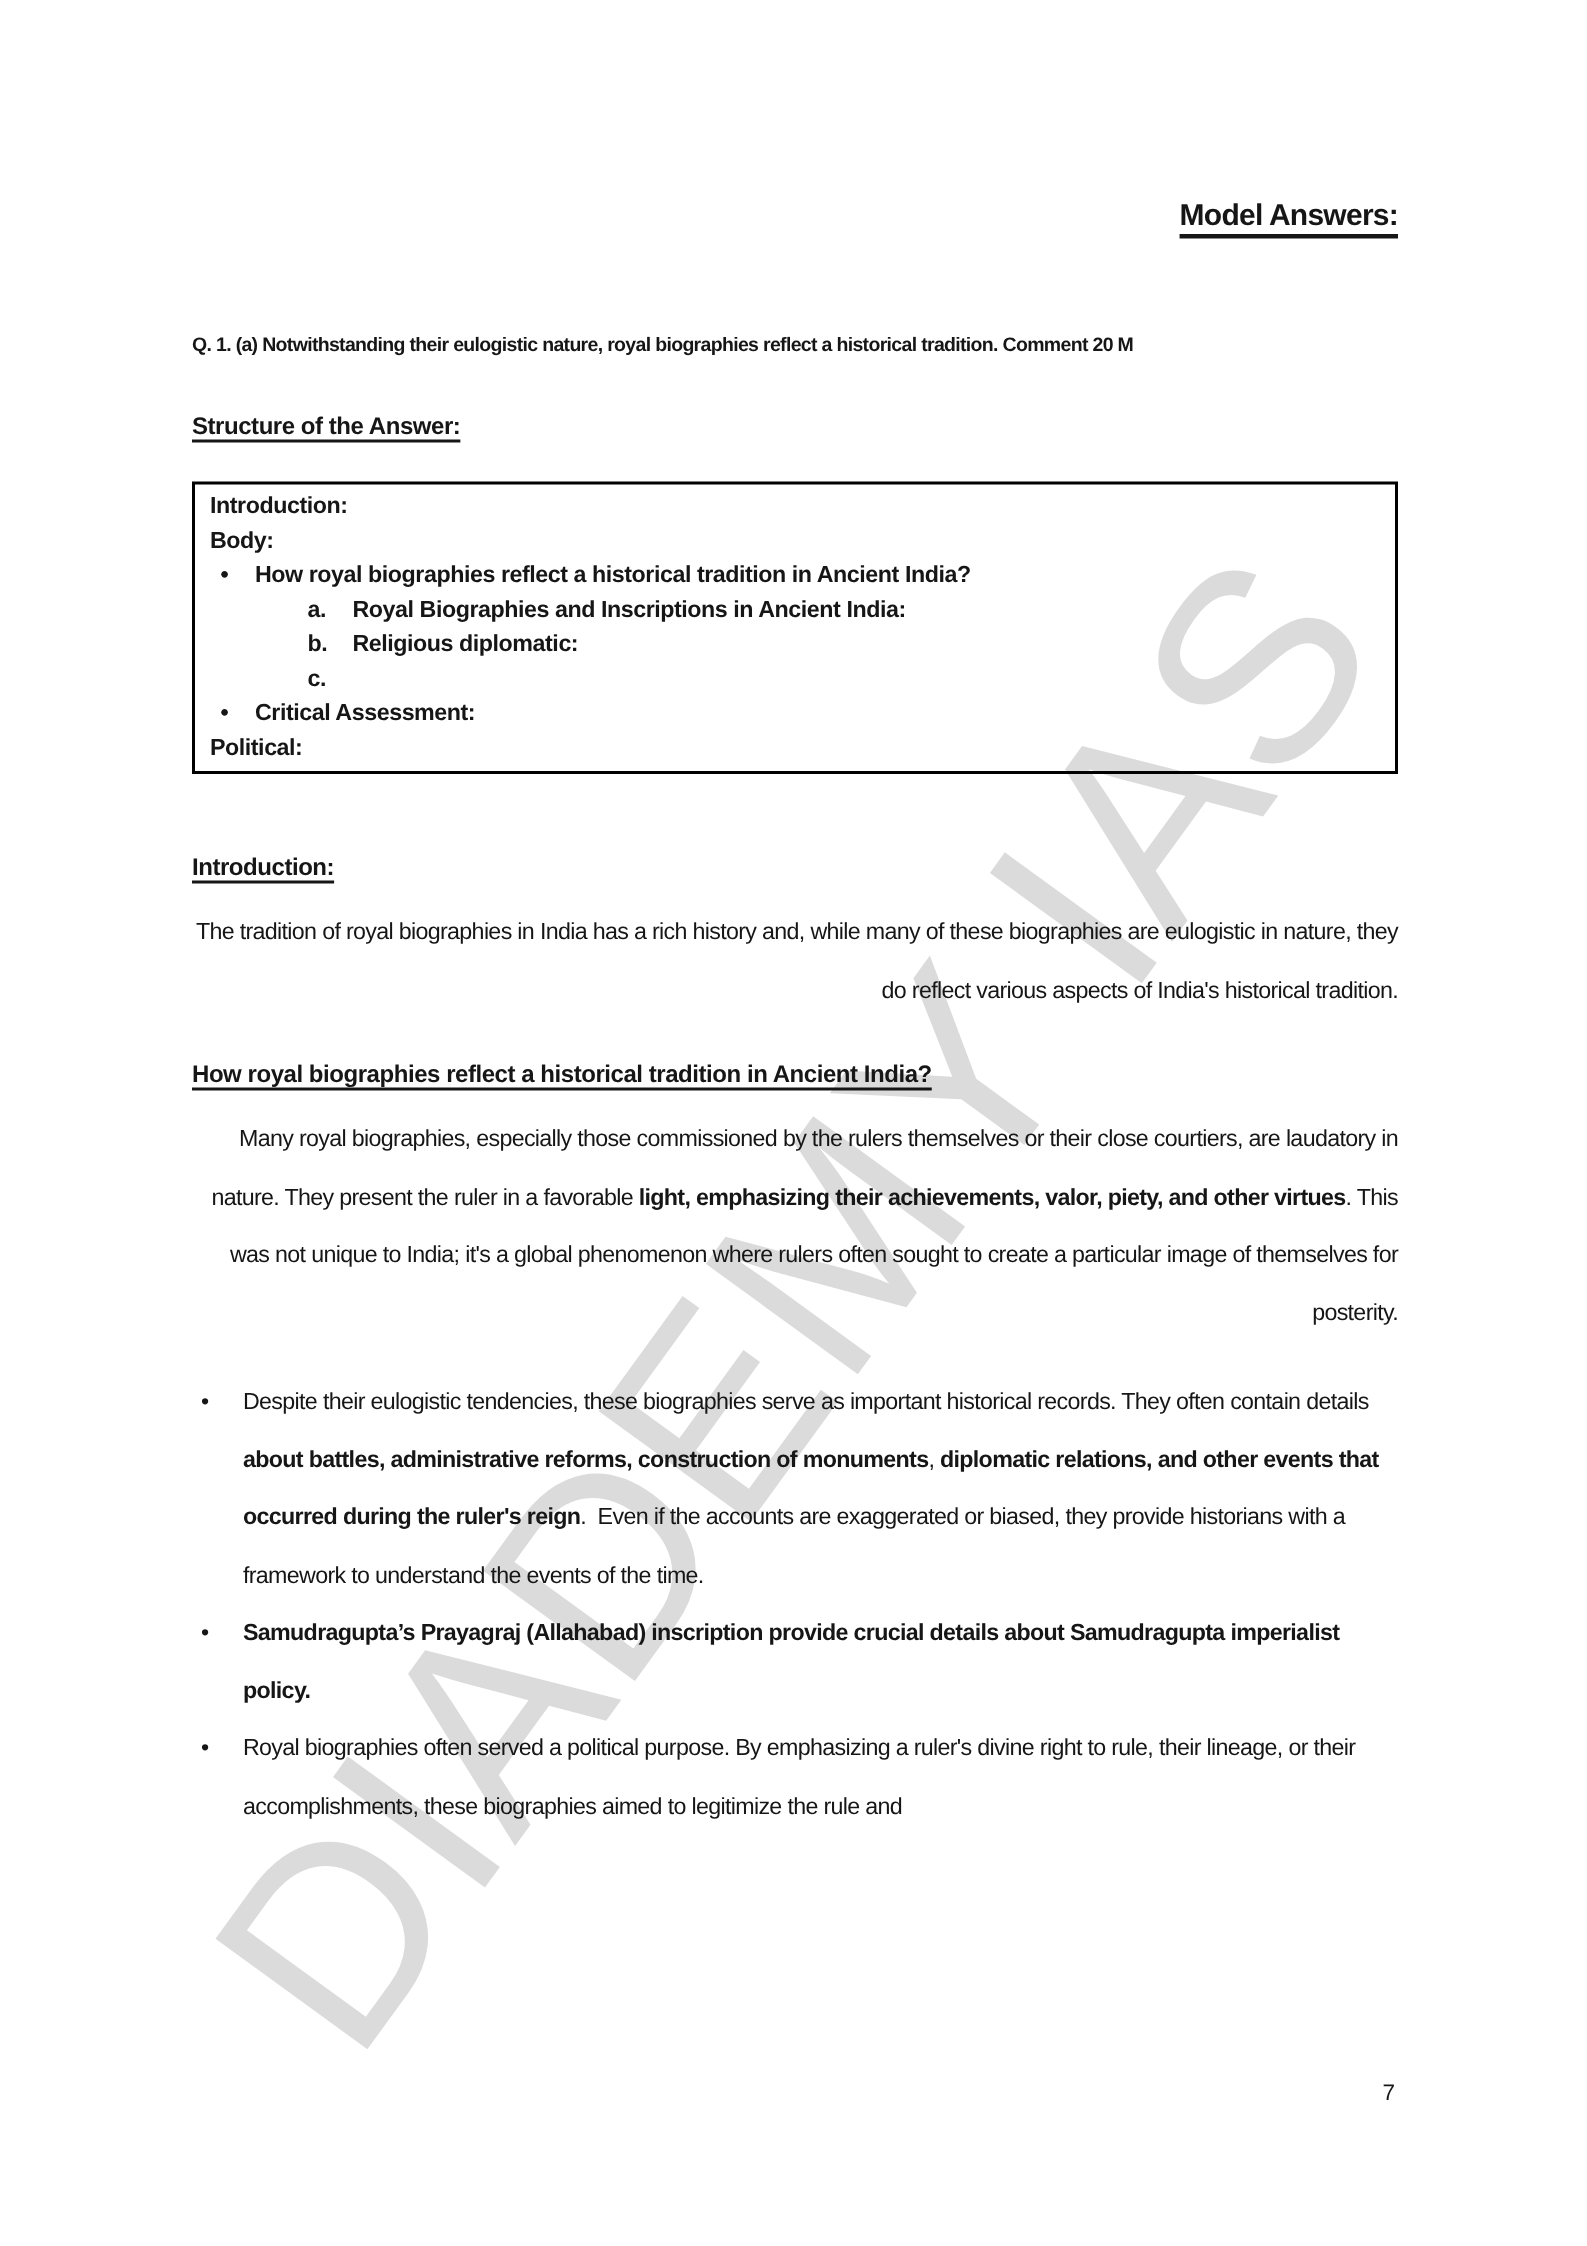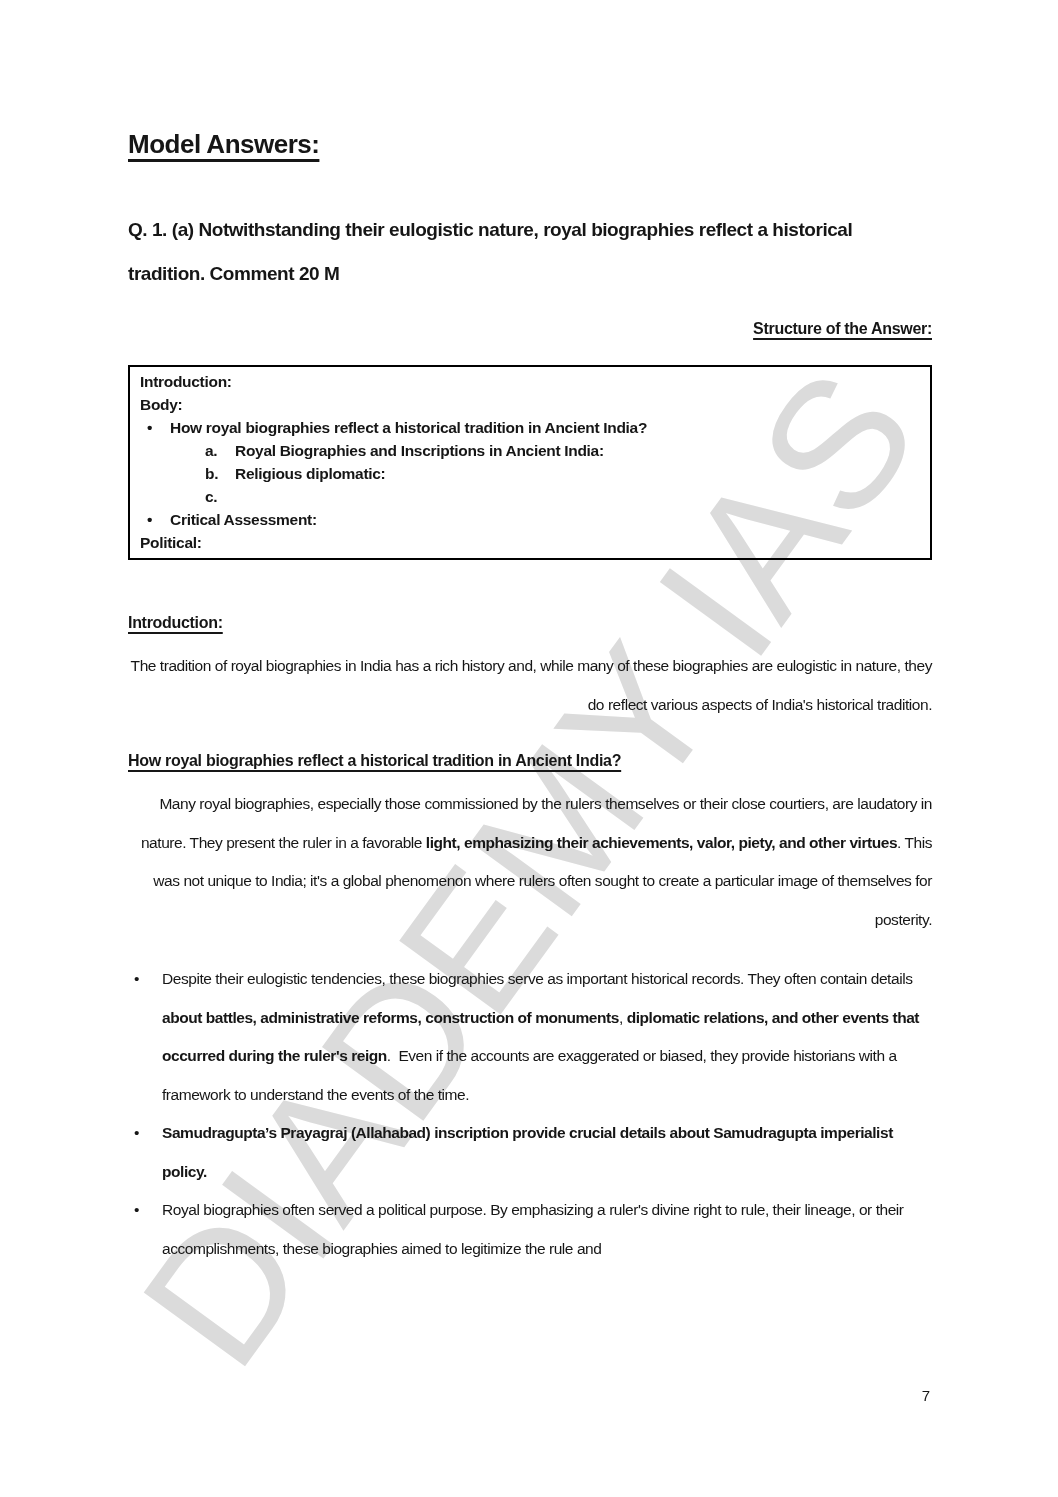--- a/index.html
+++ b/index.html
@@ -26,48 +26,48 @@
   }
   .content{
     position:absolute;inset:0;
     padding:0 126px 0 128px;
     z-index:1;
     box-sizing:border-box;
   }
   .title{
     margin:0;
     padding-top:126px;
-    text-align:left;
-    font-size:26px;
+    text-align:right;
+    font-size:20px;
     font-weight:700;
     line-height:36px;
     letter-spacing:-0.5px;
   }
   .title .u{
     text-decoration:underline;
     text-decoration-thickness:3px;
     text-underline-offset:6px;
   }
   .q-heading{
     margin:46px 0 0 0;
-    font-size:19px;
+    font-size:13px;
     font-weight:700;
     line-height:44px;
     letter-spacing:-0.45px;
   }
   .sub-heading{
     font-size:16px;
     font-weight:700;
     line-height:22px;
     letter-spacing:-0.3px;
     text-decoration:underline;
     text-decoration-thickness:2px;
     text-underline-offset:4px;
   }
-  .structure-heading{margin-top:22px;text-align:right;}
+  .structure-heading{margin-top:22px;}
   .answer-box{
     margin-top:25px;
     border:2px solid #000;
     padding:3px 10px 4px 10px;
     font-weight:700;
     font-size:15.5px;
     line-height:23px;
     letter-spacing:-0.3px;
   }
   .box-row{display:flex;}

